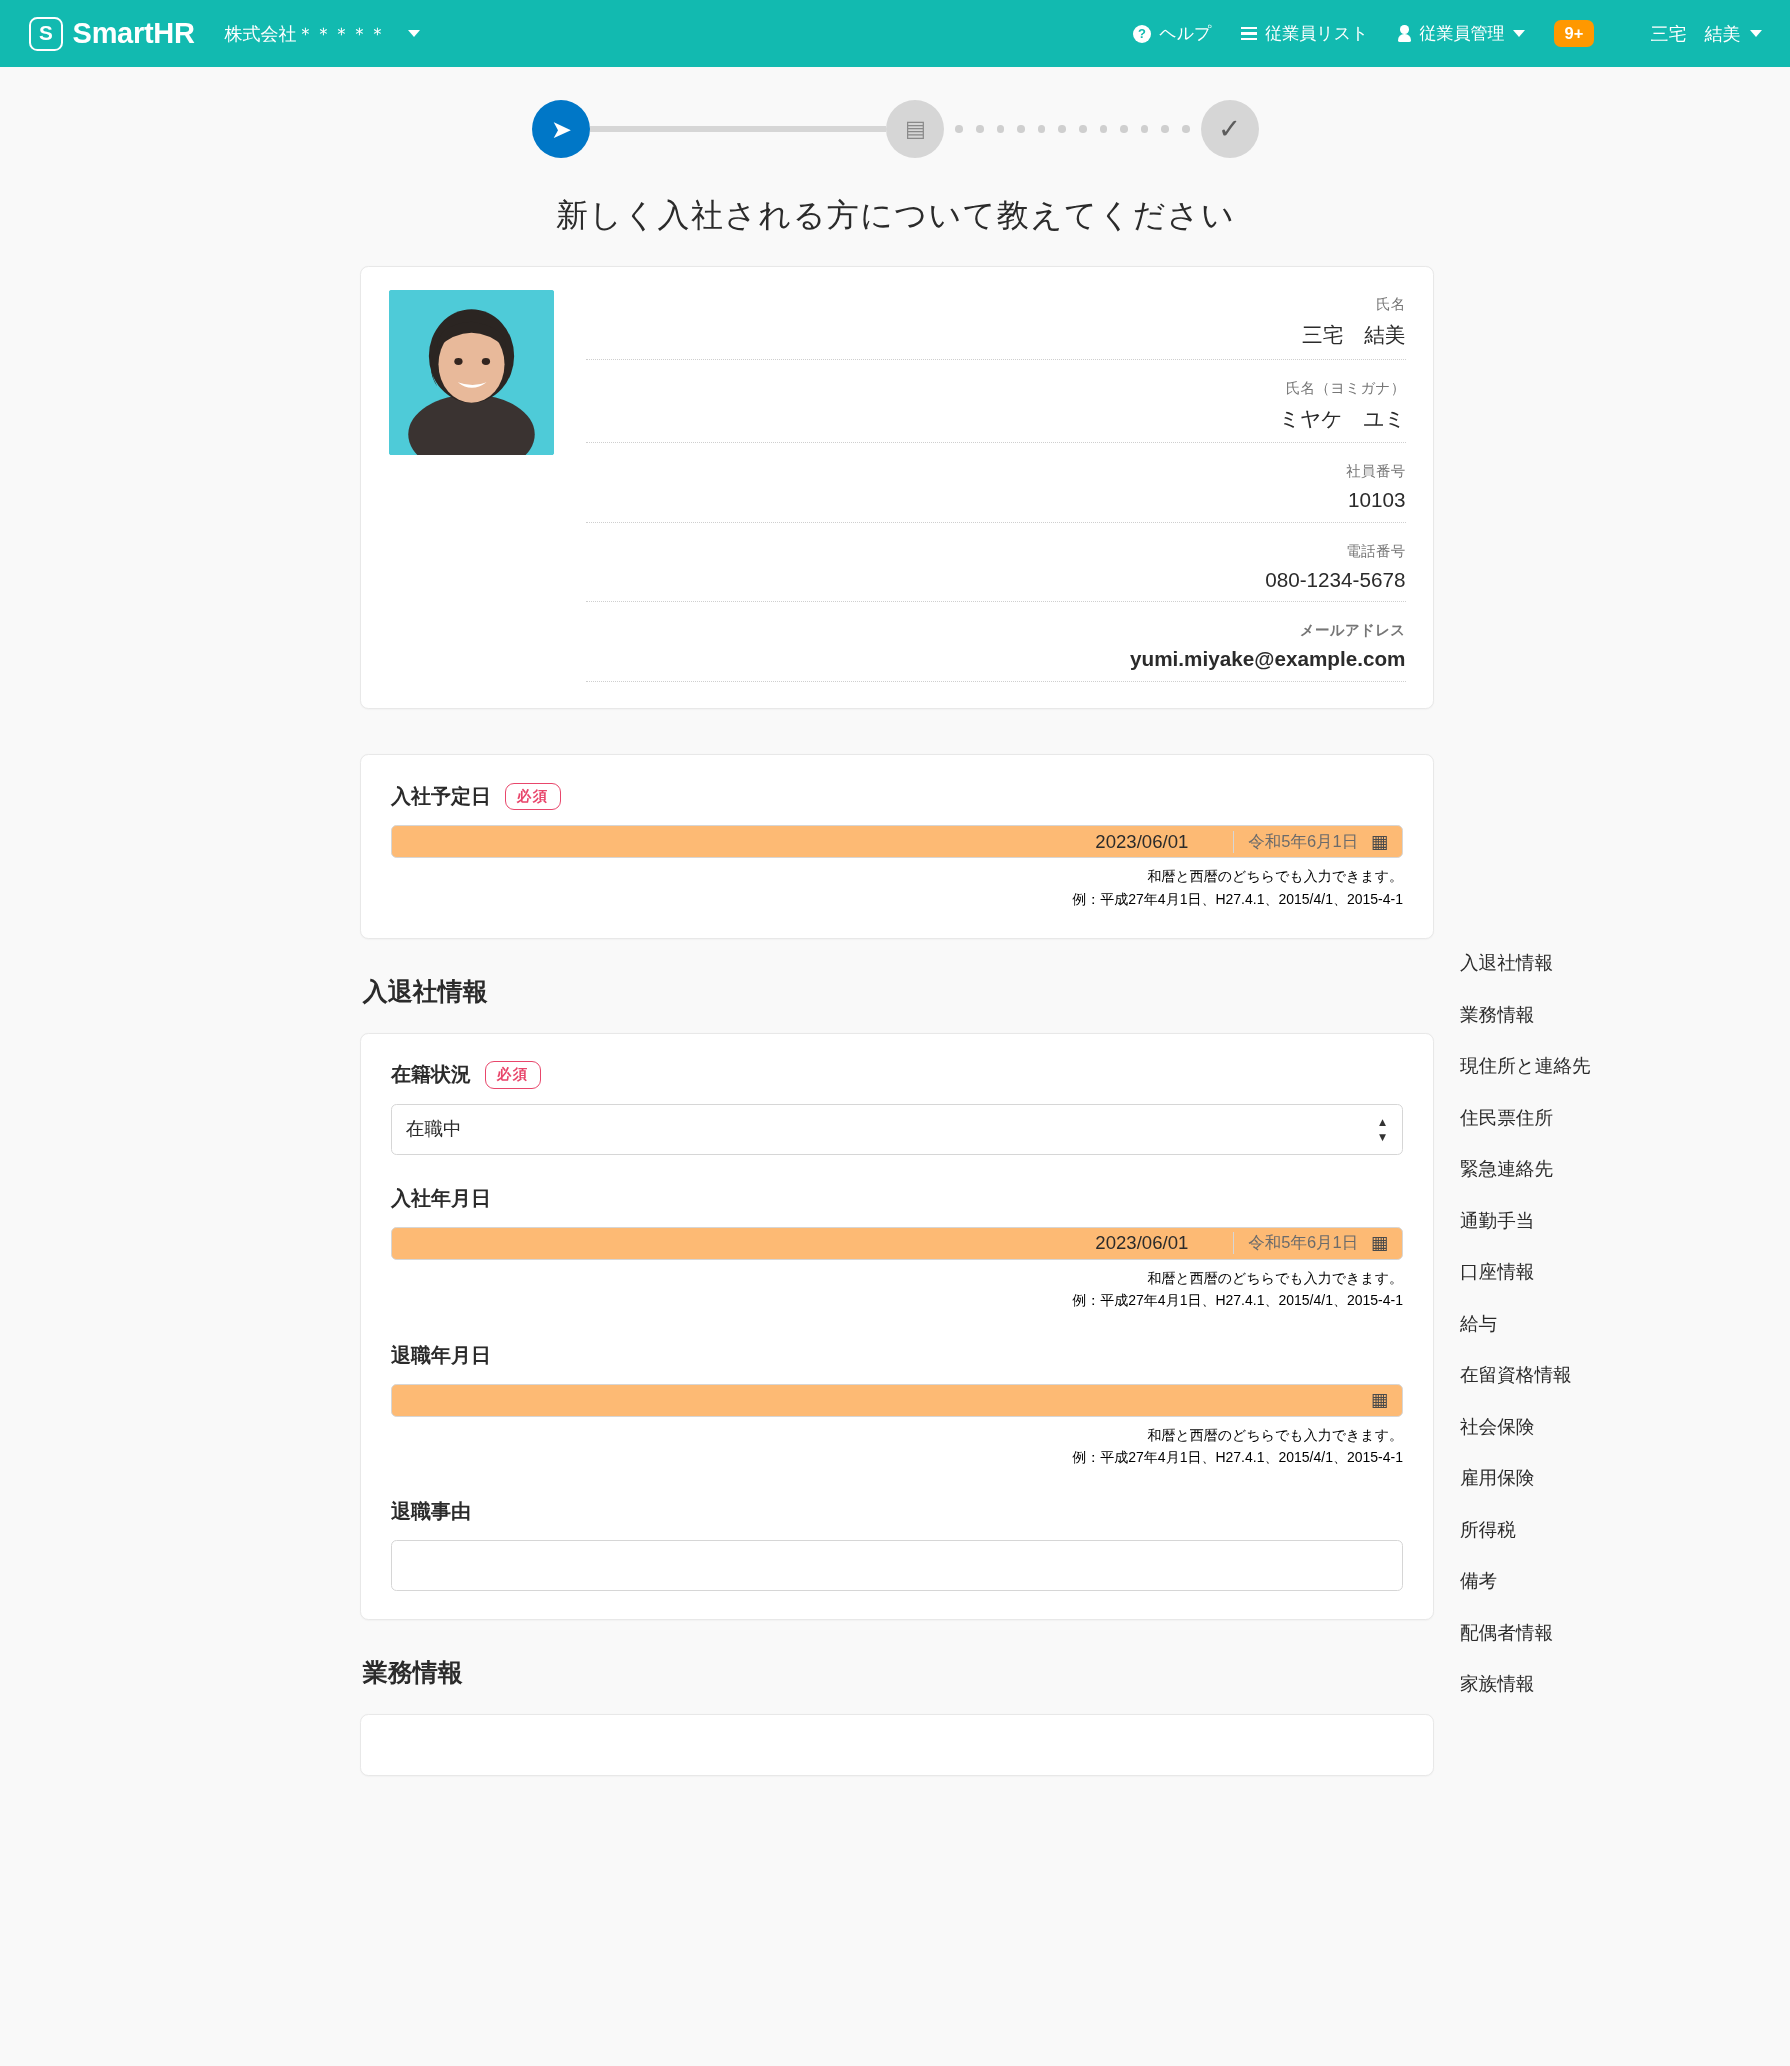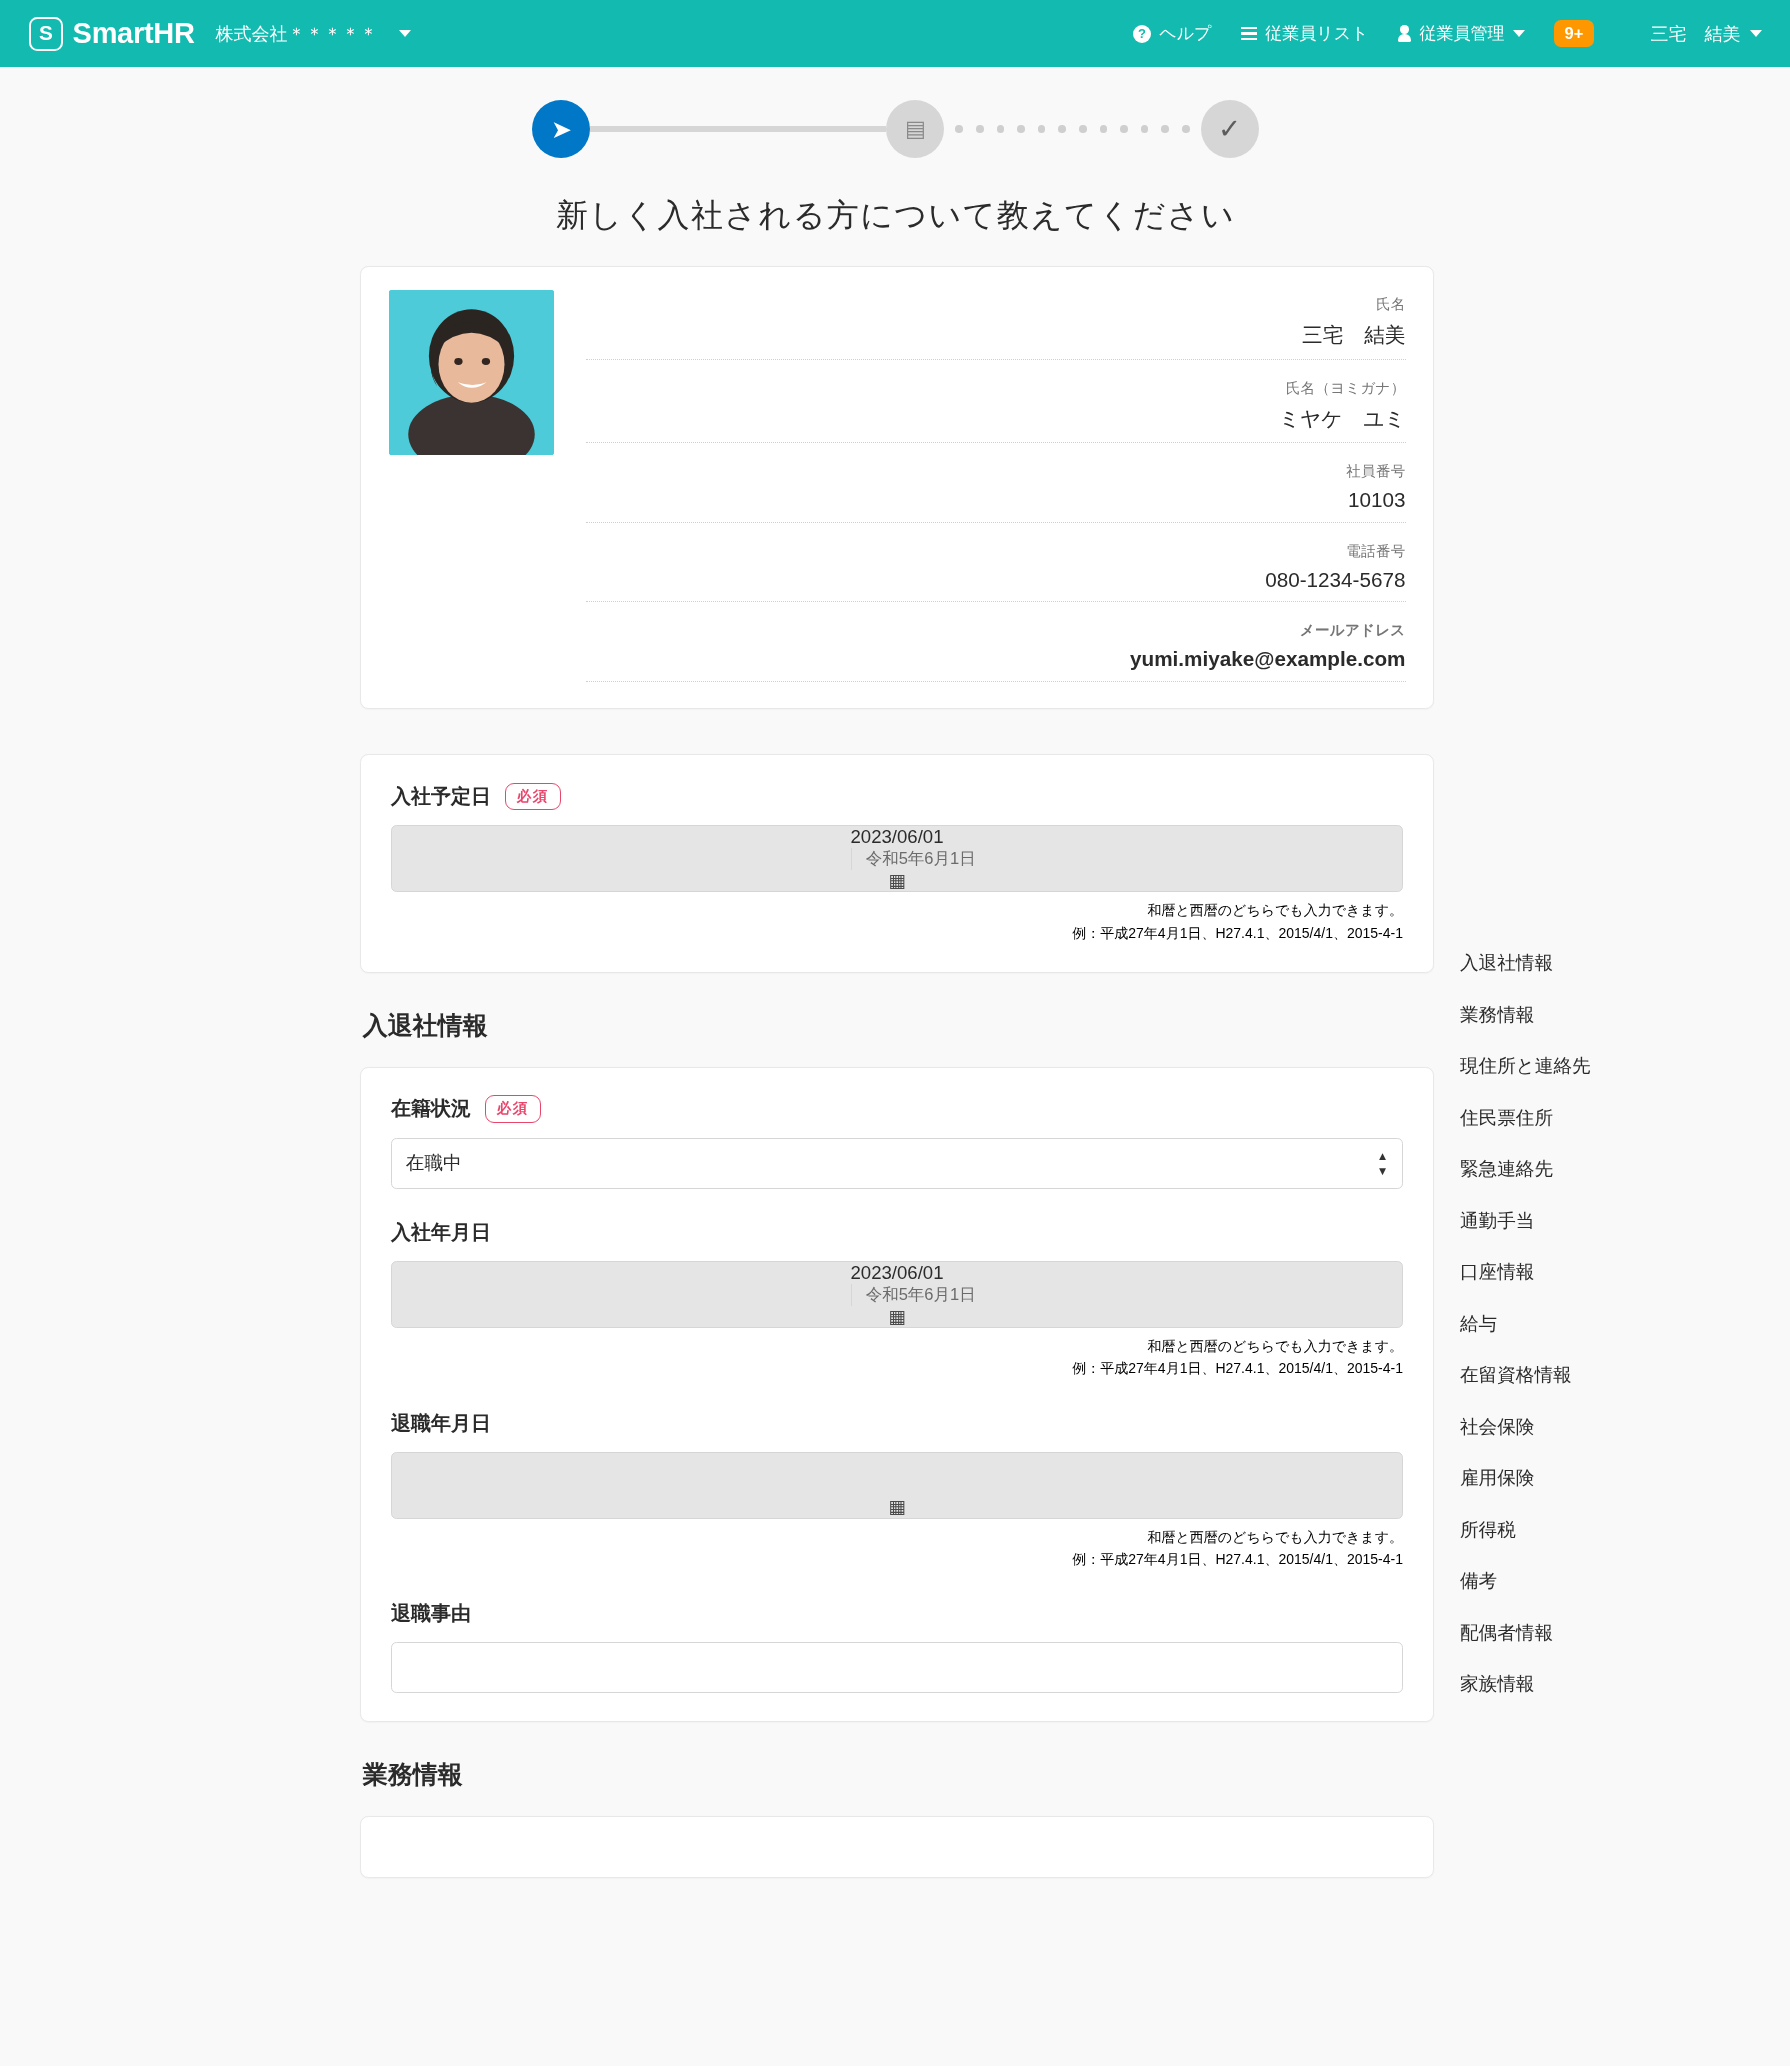--- a/index.html
+++ b/index.html
@@ -23,21 +23,21 @@
     position: relative;
   }
   .logo-wrap { display: flex; align-items: center; gap: 9.6px; }
   .logo-mark {
     width: 34px; height: 34px; border-radius: 8.3px;
     border: 2.8px solid #fff; display: flex; align-items: center; justify-content: center;
     font-size: 20.7px; font-weight: bold; line-height: 1;
   }
   .logo-text { font-size: 29px; font-weight: bold; letter-spacing: -0.3px; }
   .company {
-    margin-left: 21px; font-size: 18px; display: flex; align-items: center; gap: 21px;
+    margin-left: 30px; font-size: 18px; display: flex; align-items: center; gap: 21px;
     font-weight: normal;
   }
   .caret { width: 0; height: 0; border-left: 6.2px solid transparent; border-right: 6.2px solid transparent; border-top: 7.6px solid #fff; display:inline-block; }
   .header-right { margin-left: auto; display: flex; align-items: center; gap: 29px; font-size: 17px; }
   .hitem { display: flex; align-items: center; gap: 8.3px; }
   .circ-q { width: 18px; height: 18px; border-radius: 50%; background: #fff; color: #12bab0; font-size: 13px; font-weight: bold; display:flex; align-items:center; justify-content:center; }
   .list-icon { display: inline-flex; flex-direction: column; gap: 2.8px; }
   .list-icon i { display:block; width: 16.5px; height: 2.8px; background: #fff; }
   .person-icon { width: 13.8px; height: 16.5px; position: relative; }
   .person-icon::before { content:""; position:absolute; top:0; left:2.8px; width:8.3px; height:8.3px; border-radius:50%; background:#fff; }
@@ -95,23 +95,23 @@
 
   
   .sec-card { padding: 27.5px 30px 27.5px; margin-bottom: 36px; }
   .lbl-line { display:flex; align-items:center; gap: 13.8px; margin-bottom: 15px; }
   .lbl { font-size: 20px; font-weight: bold; color: #2b2b2b; }
   .req {
     font-size: 14.5px; color: #e8466b; border: 1.4px solid #e8466b; border-radius: 9px;
     padding: 3.4px 11px; font-weight: bold; letter-spacing: 1.4px;
   }
   .input-box {
-    border: 1.4px solid #d6d6d6; border-radius: 5.5px; background: #e5e5e5;
-    height: 67px; display: flex; align-items: center; padding: 0 13.8px;
-    font-size: 18.6px; color: #2b2b2b; flex-direction: column;
+    border: 1.4px solid #d6d6d6; border-radius: 5.5px; background: #fdba74;
+    height: 33px; display: flex; align-items: center; padding: 0 13.8px;
+    font-size: 18.6px; color: #2b2b2b;
   }
   .input-box .val { flex: 1; }
   .wareki { color: #6b6b6b; font-size: 16.5px; padding-right: 12.4px; border-left: 1.4px solid #d6d6d6; padding-left: 13.8px; margin-left: 45px; }
   .cal-icon { font-size: 18.6px; color: #4a4a4a; }
   .hint { font-size: 14px; color: #000000; margin-top: 7px; line-height: 1.6; }
   .select-box {
     border: 1.4px solid #d6d6d6; border-radius: 5.5px; background: #fff;
     height: 51px; display: flex; align-items: center; padding: 0 13.8px;
     font-size: 18.6px; color: #2b2b2b; justify-content: space-between;
   }

